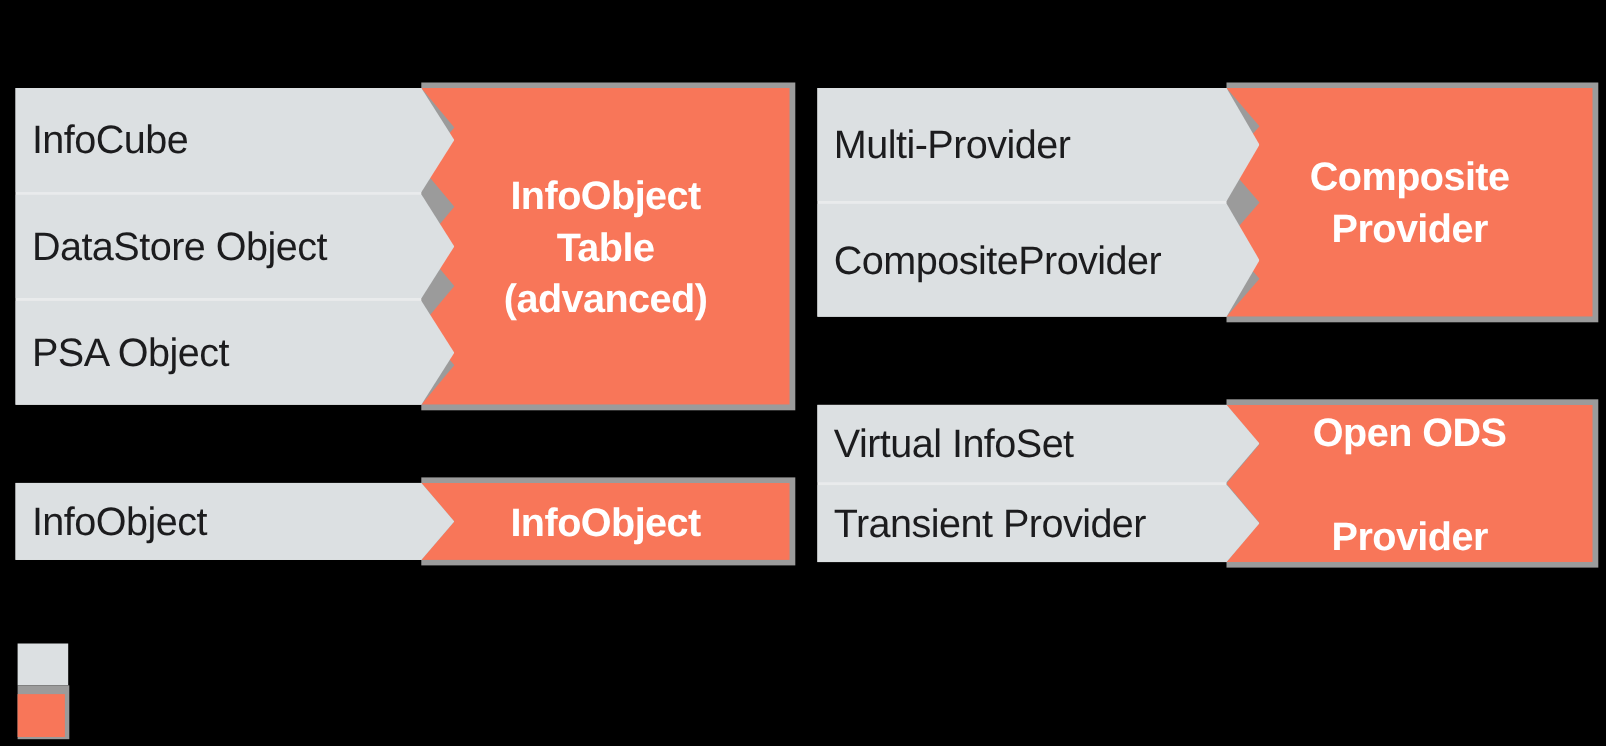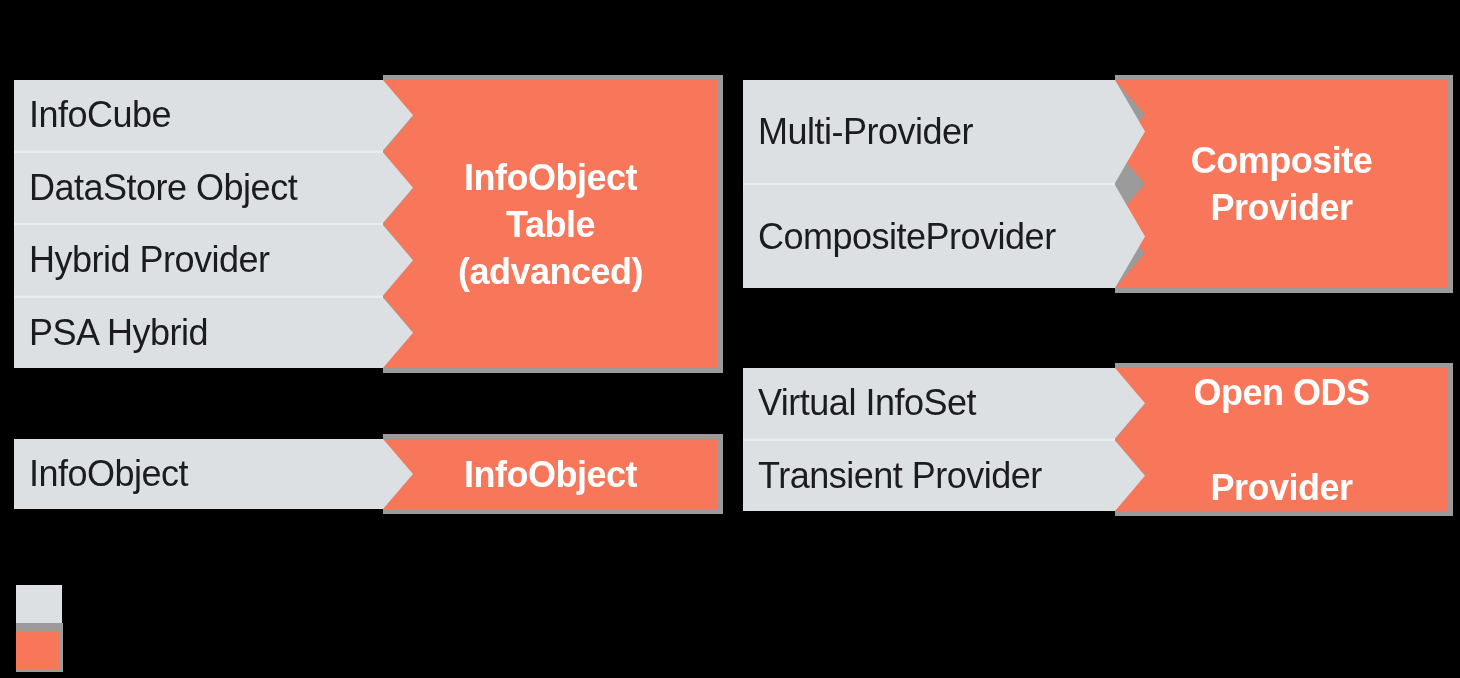--- a/index.html
+++ b/index.html
@@ -64,24 +64,21 @@
     <div>(advanced)</div>
   </div>
   <div class="rows">
     <div class="srow">
       <span>InfoCube</span>
     </div>
     <div class="srow">
       <span>DataStore Object</span>
     </div>
     <div class="srow">
-      <span>Hybrid Provider</span>
-    </div>
-    <div class="srow">
-      <span>PSA Hybrid</span>
+      <span>PSA Object</span>
     </div>
   </div>
 </div>
 
 <div class="block" style="left:743px;top:80px;width:705px;height:208px;--valley:372px;--tip:402px;">
   <div class="rowbg"></div>
   <div class="shadow"></div>
   <div class="target z3">
     <div>Composite</div>
     <div>Provider</div>

